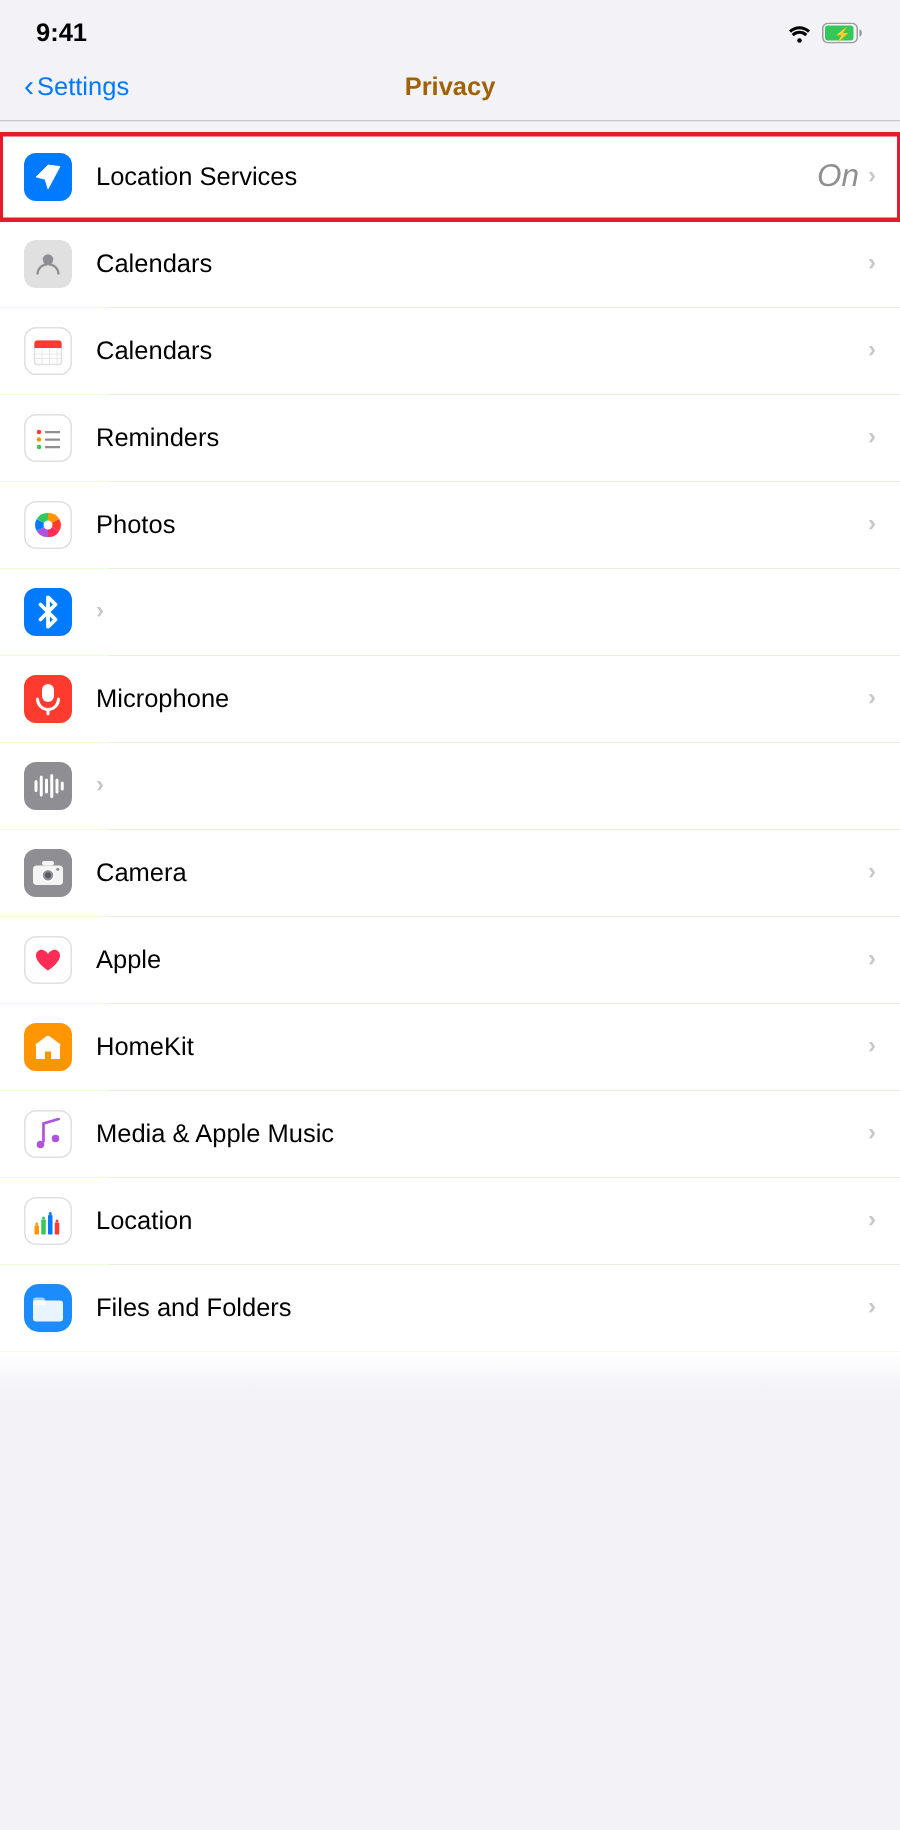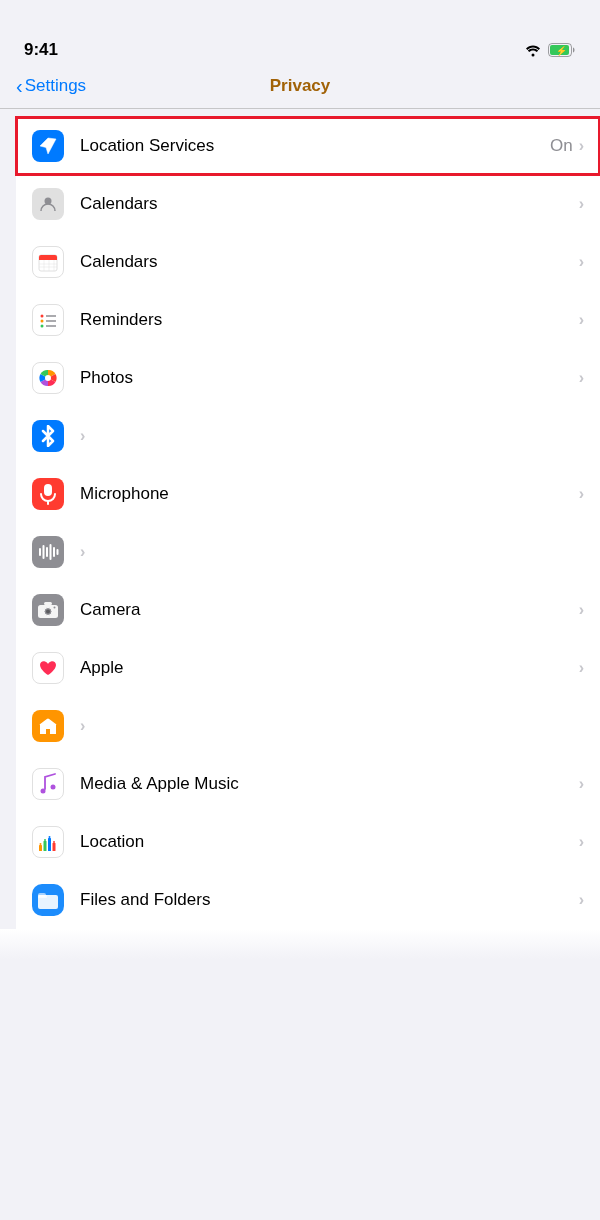--- a/index.html
+++ b/index.html
@@ -11,21 +11,20 @@
       overflow: hidden;
     }
 
     
     .status-bar {
       display: flex;
       justify-content: space-between;
       align-items: center;
       padding: 12px 24px 8px;
       background: #f2f2f7;
-      margin-top: 28px;
     }
     .status-time {
       font-size: 17px;
       font-weight: 600;
       color: #000;
     }
     .status-icons {
       display: flex;
       align-items: center;
       gap: 6px;
@@ -64,21 +63,20 @@
     .nav-separator {
       height: 1px;
       background: #c6c6c8;
       margin: 0;
     }
 
     
     .settings-list {
       background: #bef264;
       margin-top: 0;
-      margin-left: 16px;
     }
 
     .settings-item {
       display: flex;
       align-items: center;
       padding: 0 16px;
       height: 58px;
       background: #fff;
       position: relative;
       cursor: pointer;
@@ -119,23 +117,24 @@
       font-size: 18px;
     }
 
     .item-label {
       flex: 1;
       font-size: 17px;
       color: #000;
     }
 
     .item-value {
-      font-size: 17px;
+      font-size: 21px;
       color: #8e8e93;
       margin-right: 6px;
+      font-style: italic;
     }
 
     .chevron {
       color: #c7c7cc;
       font-size: 16px;
       font-weight: 600;
     }
 
     
     .top-spacer {
@@ -355,20 +354,21 @@
   </div>
 
   <div class="settings-item">
     <div class="app-icon icon-homekit">
       <svg width="20" height="20" viewBox="0 0 20 20" fill="none">
         <path d="M10 3 L18 9 L18 18 L12 18 L12 13 L8 13 L8 18 L2 18 L2 9 Z" fill="white"></path>
         <path d="M10 3 L2 9" stroke="white" stroke-width="1.5" fill="none"></path>
         <path d="M10 3 L18 9" stroke="white" stroke-width="1.5" fill="none"></path>
       </svg>
     </div>
+    <span class="item-label">HomeKit</span>
     <span class="chevron">›</span>
   </div>
 
   <div class="settings-item">
     <div class="app-icon" style="background: #fff; border: 1px solid #e0e0e0;">
       <svg width="16" height="22" viewBox="0 0 16 22" fill="none">
         <path d="M15 1L5 4V16" stroke="#af52de" stroke-width="1.8" stroke-linecap="round"></path>
         <circle cx="3" cy="18" r="2.5" fill="#af52de"></circle>
         <circle cx="13" cy="14" r="2.5" fill="#af52de"></circle>
       </svg>

